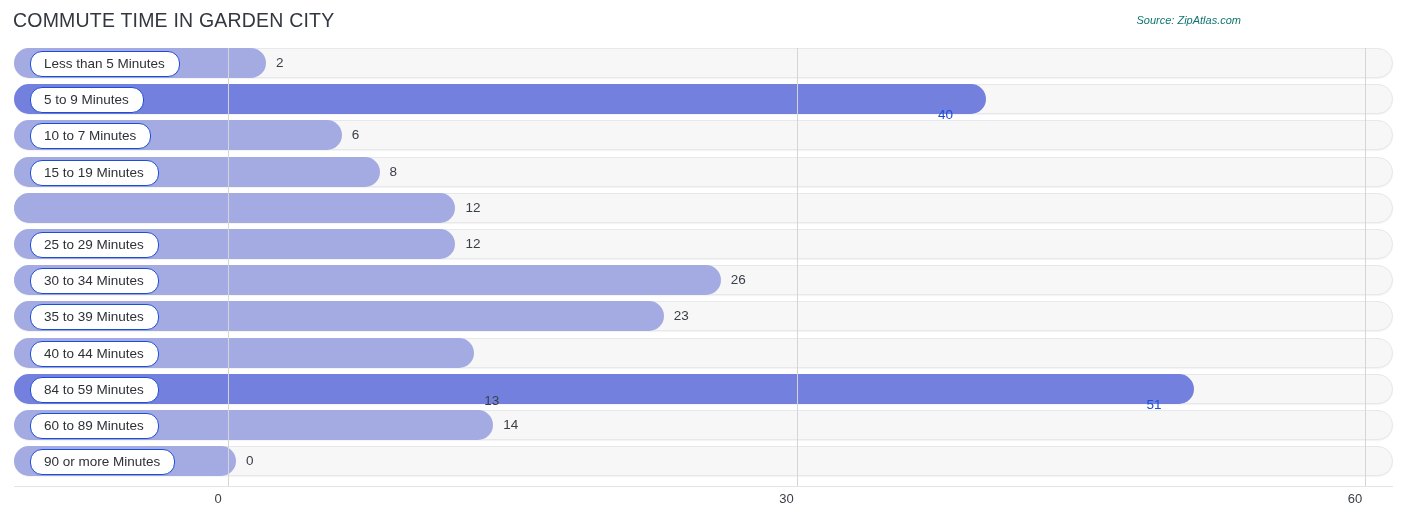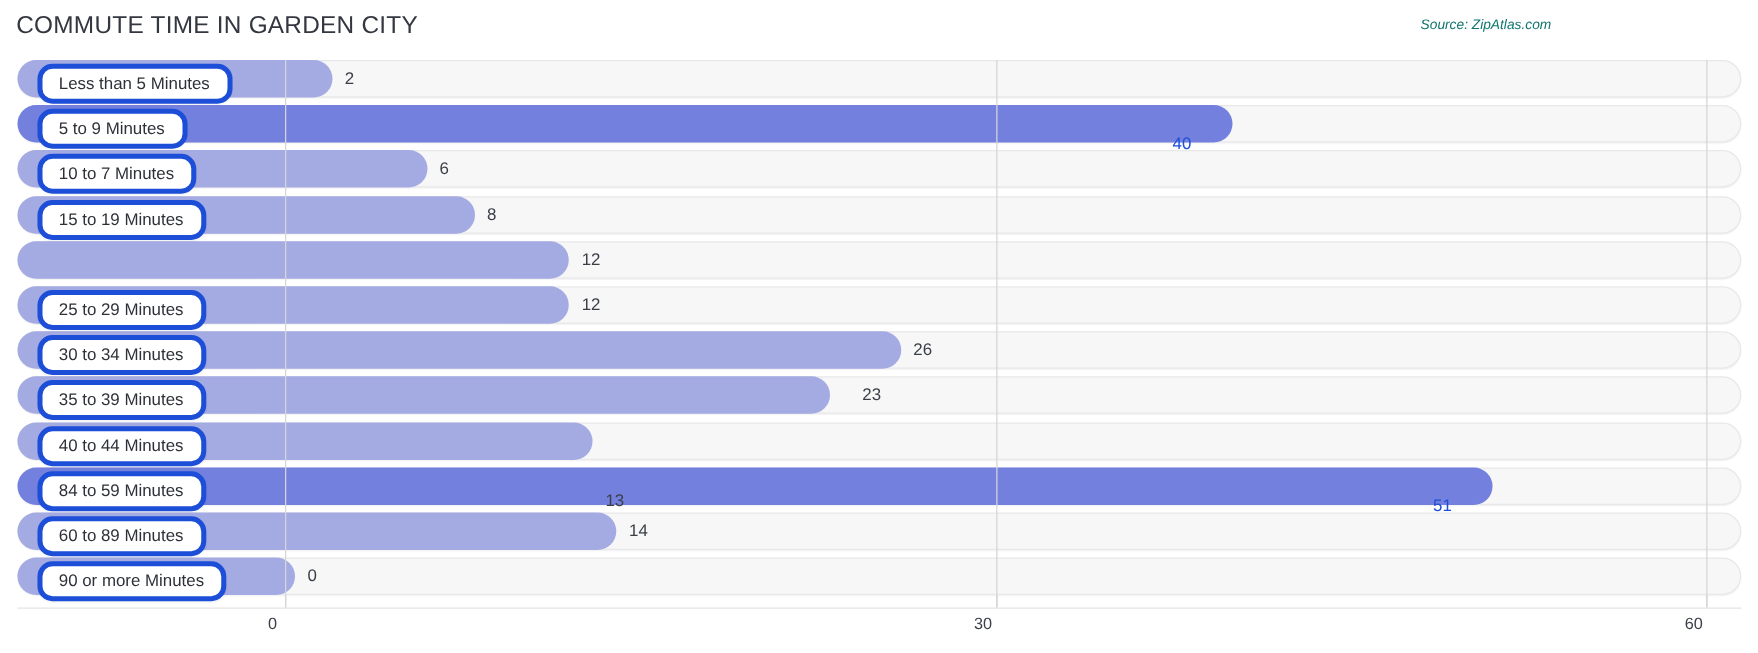--- a/index.html
+++ b/index.html
@@ -100,21 +100,21 @@
   .bar.strong { background: #7380de; }
 
   .label-pill {
     position: absolute;
     left: 30px;
     top: 3px;
     height: 24px;
     line-height: 24px;
     padding: 0 14px 0 13px;
     background: #ffffff;
-    border: 4px solid #1d4ed8;
+    border: 1px solid #1d4ed8;
     border-radius: 12px;
     font-size: 13.5px;
     color: #2e3138;
     white-space: nowrap;
     z-index: 2;
     box-shadow: 0 1px 1px rgba(0,0,0,0.04);
   }
 
   .value-out {
     position: absolute;
@@ -217,21 +217,21 @@
         <div class="row">
           <div class="track"></div>
           <div class="bar light" style="width: 706.7px;"></div>
           <div class="label-pill">30 to 34 Minutes</div>
           <div class="value-out" style="left: 730.7px;">26</div>
         </div>
         <div class="row">
           <div class="track"></div>
           <div class="bar light" style="width: 649.85px;"></div>
           <div class="label-pill">35 to 39 Minutes</div>
-          <div class="value-out" style="left: 673.85px; margin-left: 16px;">23</div>
+          <div class="value-out" style="left: 673.85px;">23</div>
         </div>
         <div class="row">
           <div class="track"></div>
           <div class="bar light" style="width: 460.35px;"></div>
           <div class="label-pill">40 to 44 Minutes</div>
           <div class="value-out" style="left: 484.35px; margin-top: 48px;">13</div>
         </div>
         <div class="row">
           <div class="track"></div>
           <div class="bar strong" style="width: 1180.45px;"></div>

